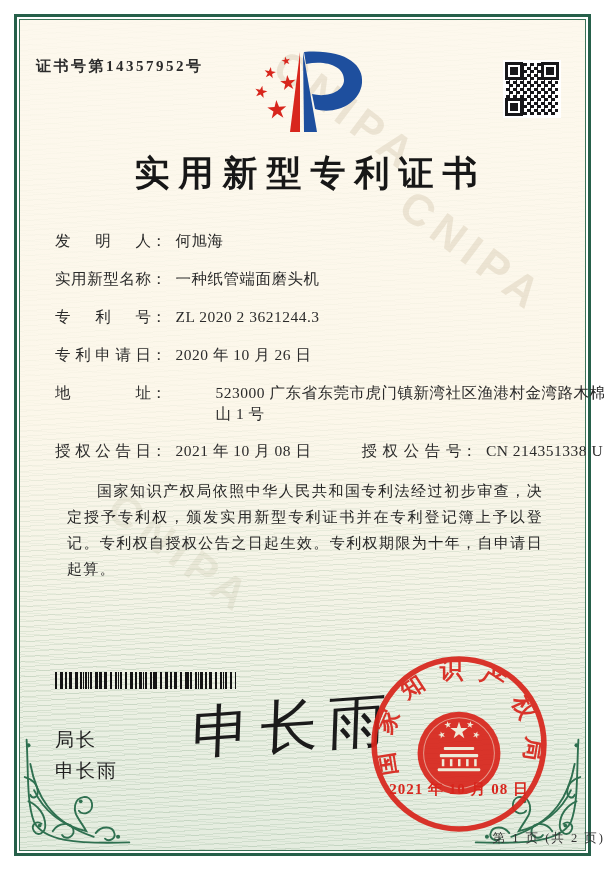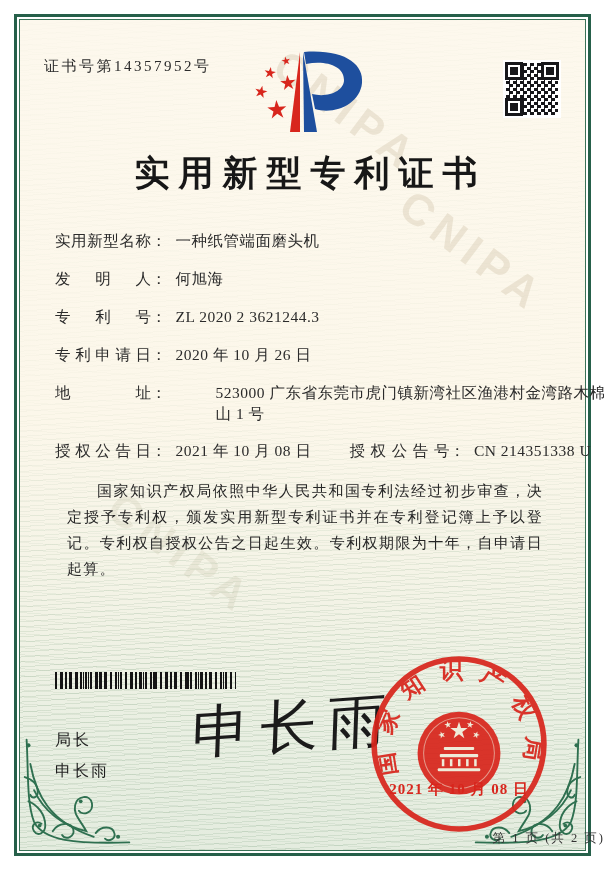--- a/index.html
+++ b/index.html
@@ -28,53 +28,53 @@
   
   .watermark{
     position:absolute;z-index:0;font-family:"Liberation Sans","DejaVu Sans",sans-serif;
     font-weight:bold;font-size:44px;letter-spacing:7px;color:rgba(203,188,158,0.32);
     transform:rotate(37deg);pointer-events:none;
   }
   .wm1{left:262px;top:86px;}
   .wm2{left:388px;top:226px;}
   .wm3{left:96px;top:528px;color:rgba(190,185,160,0.22);}
   
-  .cert-no{position:absolute;left:44px;top:57px;font-size:15px;letter-spacing:2.5px;z-index:1;}
+  .cert-no{position:absolute;left:36px;top:57px;font-size:15px;letter-spacing:2.5px;z-index:1;font-weight:bold;}
   .logo{position:absolute;left:224px;top:48px;width:160px;height:95px;z-index:1;}
   .qr{position:absolute;left:503px;top:60px;width:58px;height:58px;background:#fff;z-index:1;}
   .qr-data{position:absolute;inset:3px;
     background:repeating-conic-gradient(#17171a 0% 25%,transparent 0% 50%) 0 0/7px 7px;}
   .finder{position:absolute;width:12px;height:12px;border:3px solid #17171a;background:#fff;}
   .finder::after{content:"";position:absolute;inset:2px;background:#17171a;}
   .f-tl{left:2px;top:2px;}.f-tr{right:2px;top:2px;}.f-bl{left:2px;bottom:2px;}
   .title{
     position:absolute;left:16px;right:0;top:150px;text-align:center;z-index:1;
     font-size:35px;font-weight:bold;letter-spacing:9px;color:#171717;
   }
   
   .content{position:absolute;left:55px;right:50px;top:230px;z-index:1;font-size:15.5px;}
   .row{line-height:22px;margin-bottom:16px;white-space:nowrap;}
   .lbl{display:inline-block;width:96px;text-align:justify;text-align-last:justify;vertical-align:top;}
   .lbl2{width:100px;}
   .colon{margin-right:9px;}
   .val{letter-spacing:0.5px;}
   .val-wrap{display:inline-block;white-space:normal;width:400px;vertical-align:top;line-height:21px;margin-left:40px;}
   .row-addr{line-height:21px;}
-  .grp2{margin-left:38px;}
+  .grp2{margin-left:50px;}
   .paras{margin-top:12px;}
   .paras p{margin:12px;text-indent:2em;font-size:15px;line-height:26px;letter-spacing:1.2px;color:#262626;text-align:justify;}
   
   .barcode{
     position:absolute;left:55px;top:672px;width:181px;height:17px;z-index:1;
     background:
       repeating-linear-gradient(90deg,#141414 0 2px,transparent 2px 5px),
       repeating-linear-gradient(90deg,#141414 0 1px,transparent 1px 7px),
       repeating-linear-gradient(90deg,#141414 0 1px,transparent 1px 11px);
   }
-  .director{position:absolute;left:55px;top:724px;z-index:1;font-size:16px;line-height:31px;letter-spacing:2px;color:#1e1e1e;}
+  .director{position:absolute;left:55px;top:724px;z-index:1;font-size:19px;line-height:31px;letter-spacing:2px;color:#1e1e1e;}
   .signature{
     position:absolute;left:192px;top:688px;z-index:2;font-size:58px;color:#1b1b1b;
     letter-spacing:10px;transform:rotate(-4deg) skewX(-6deg);font-weight:500;
   }
   .seal{position:absolute;left:369px;top:654px;width:180px;height:180px;z-index:3;opacity:0.93;}
   .seal-date{
     position:absolute;left:371px;top:780px;width:176px;text-align:center;z-index:4;
     color:#d8261d;font-weight:bold;font-size:15px;letter-spacing:1px;
   }
   .footer{position:absolute;left:0;right:0;top:830px;text-align:right;z-index:1;font-size:12.5px;letter-spacing:2px;color:#333;}
@@ -147,24 +147,24 @@
   <div class="qr-data"></div>
   <div class="finder f-tl"></div>
   <div class="finder f-tr"></div>
   <div class="finder f-bl"></div>
 </div>
 
 <div class="title">实用新型专利证书</div>
 
 <div class="content">
   <div class="row">
+    <span class="lbl">发明人</span><span class="colon">：</span><span class="val">何旭海</span>
+  </div>
+  <div class="row">
     <span class="lbl">实用新型名称</span><span class="colon">：</span><span class="val">一种纸管端面磨头机</span>
-  </div>
-  <div class="row">
-    <span class="lbl">发明人</span><span class="colon">：</span><span class="val">何旭海</span>
   </div>
   <div class="row">
     <span class="lbl">专利号</span><span class="colon">：</span><span class="val">ZL 2020 2 3621244.3</span>
   </div>
   <div class="row">
     <span class="lbl">专利申请日</span><span class="colon">：</span><span class="val">2020 年 10 月 26 日</span>
   </div>
   <div class="row row-addr">
     <span class="lbl">地址</span><span class="colon">：</span><span class="val val-wrap">523000 广东省东莞市虎门镇新湾社区渔港村金湾路木棉山 1 号</span>
   </div>

